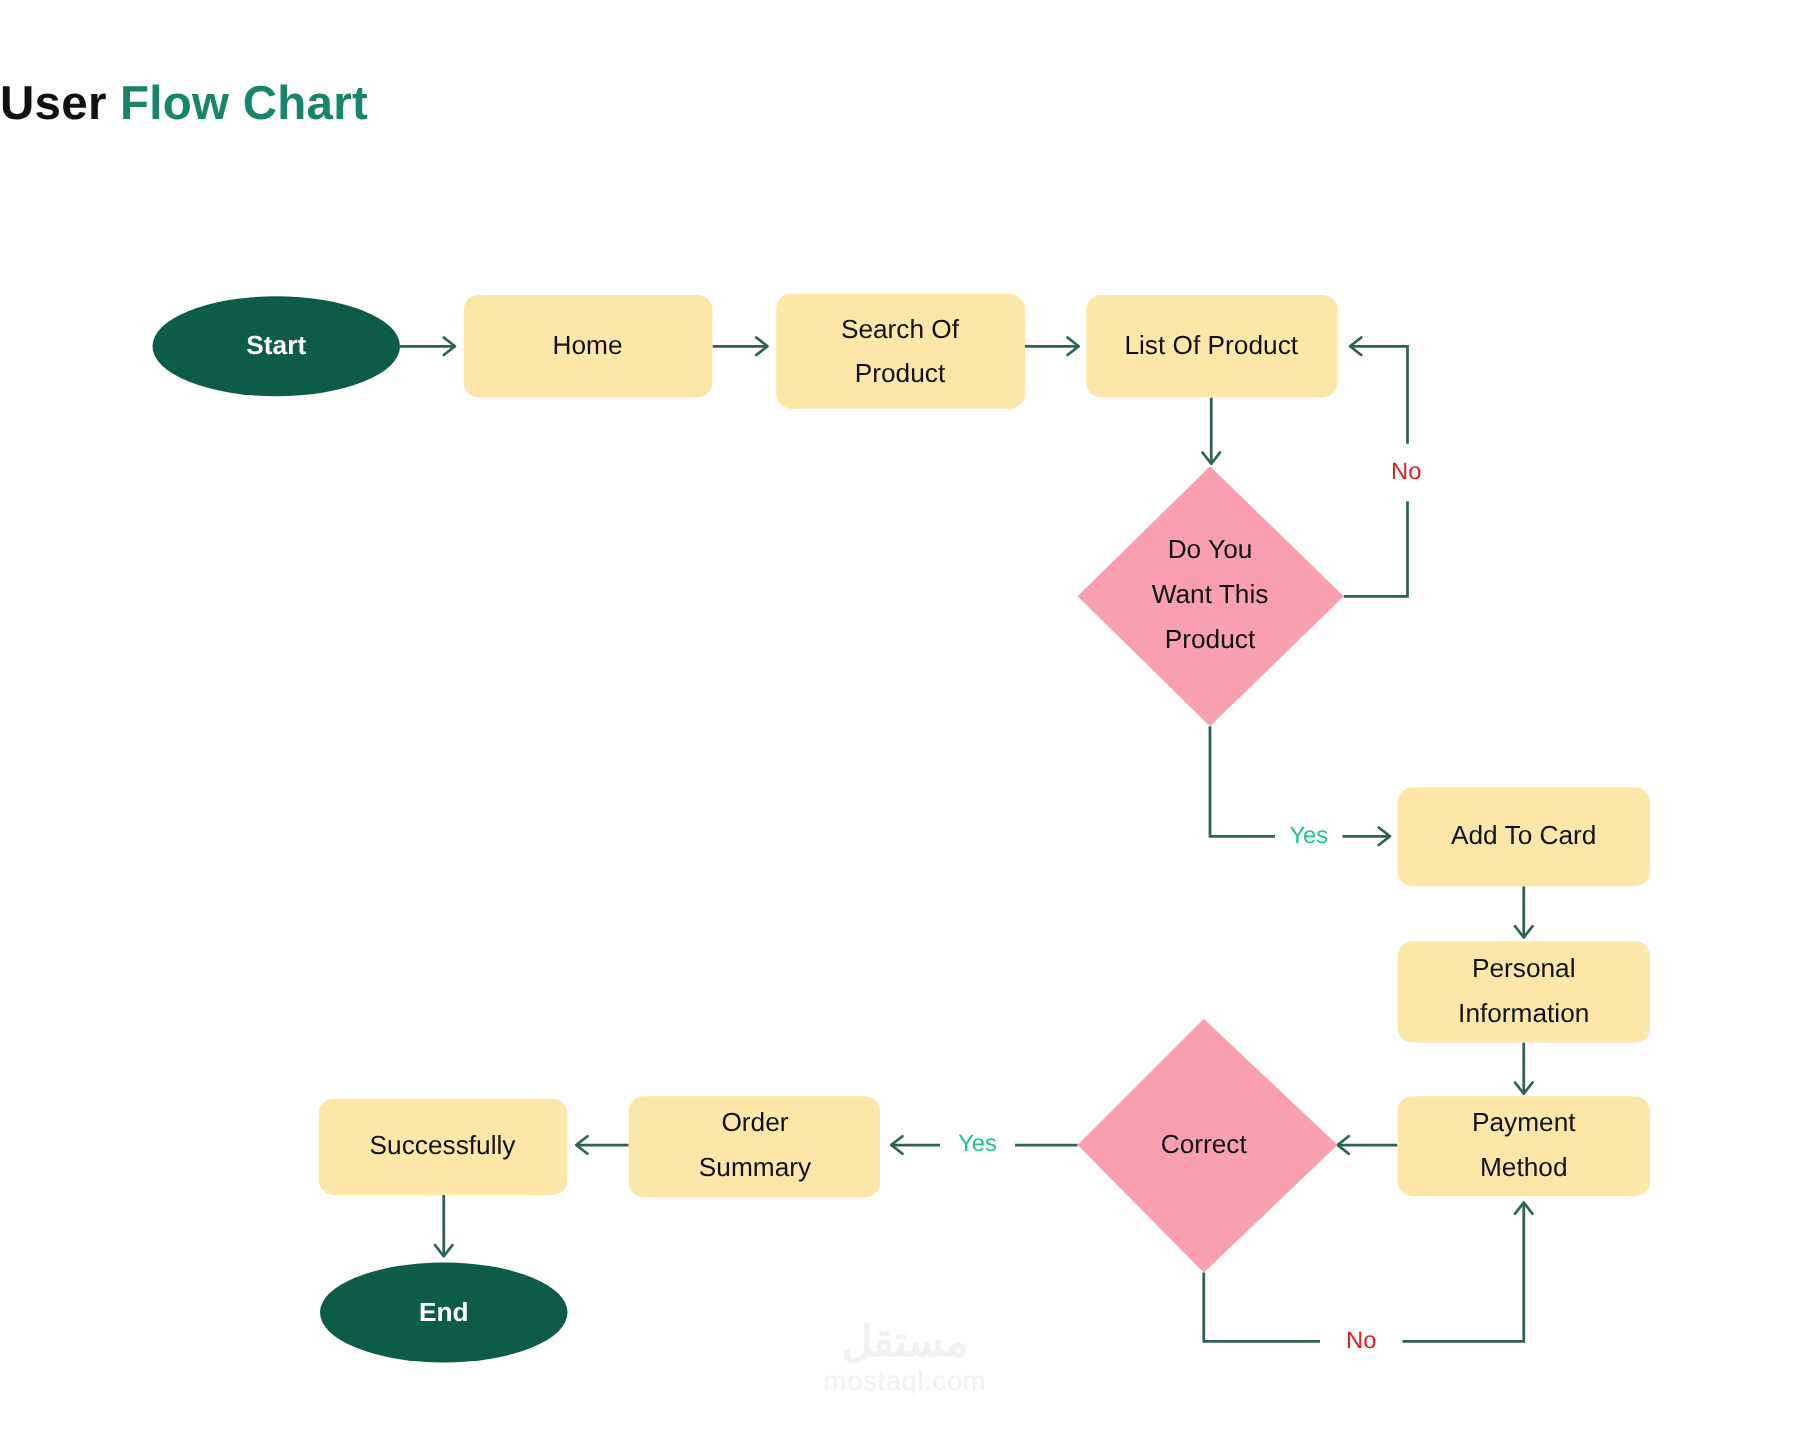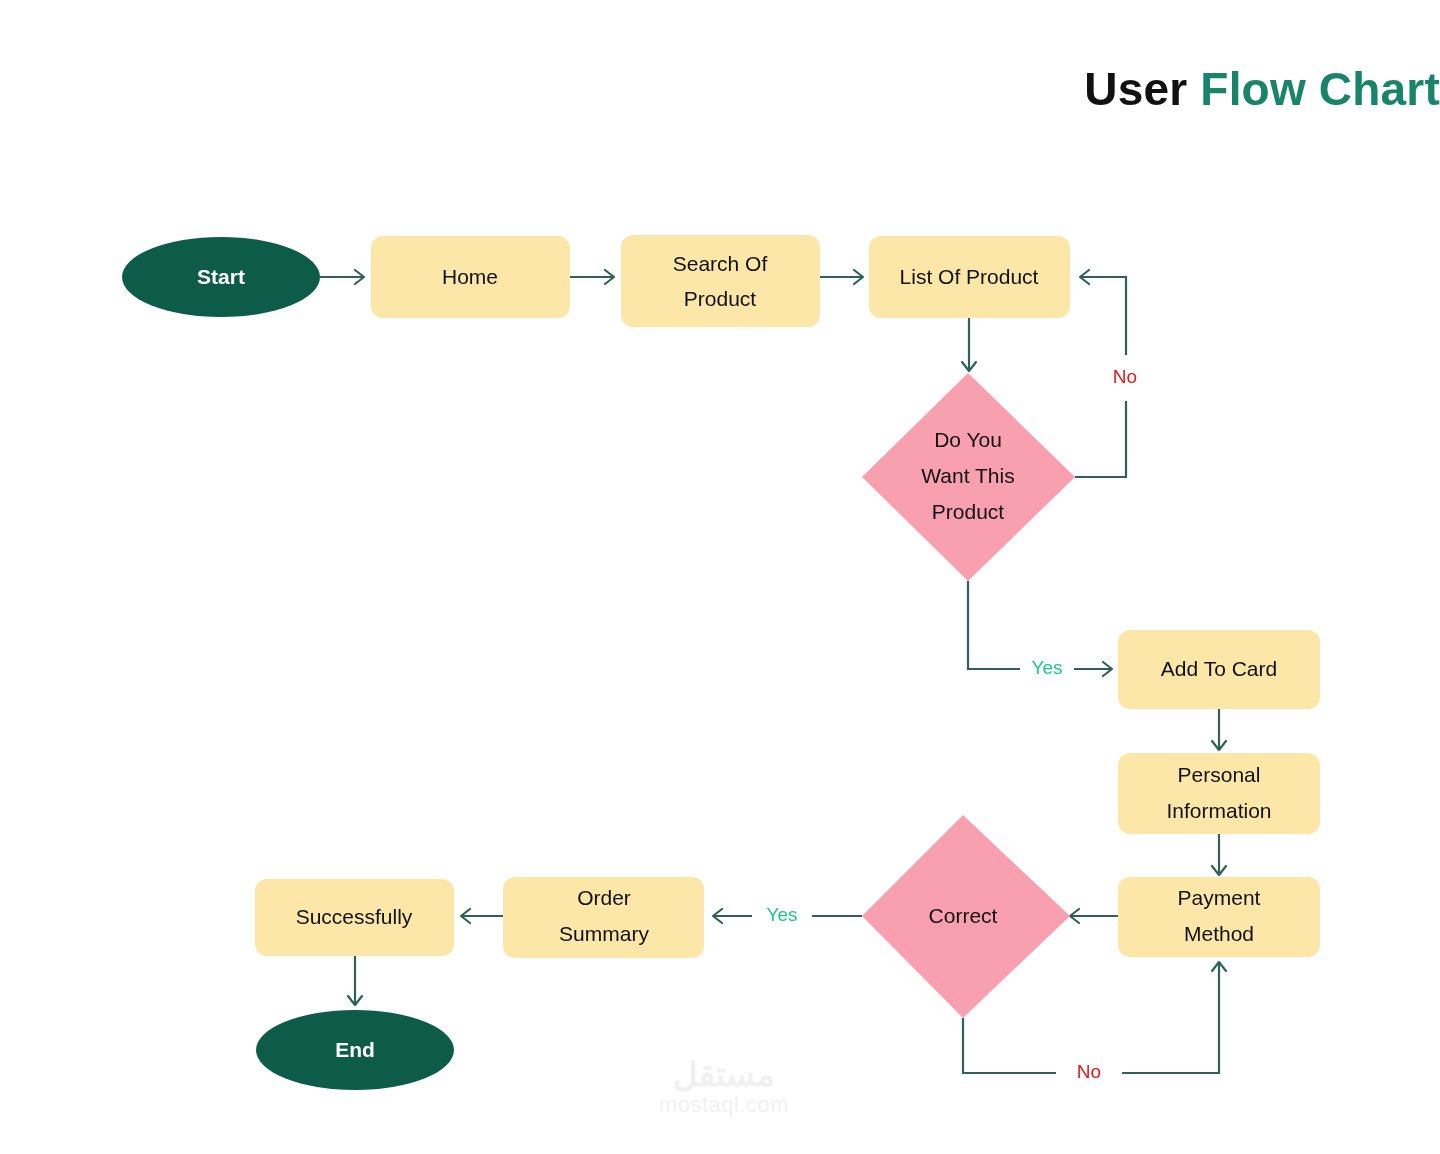--- a/index.html
+++ b/index.html
@@ -19,22 +19,22 @@
     top: 0; left: 0;
     width: 1440px;
     height: 1154px;
     display: block;
   }
   .title-wrap {
     position: absolute;
     top: 62px;
     left: 0;
     width: 1440px;
-    text-align: right;
-    font-size: 46px;
+    text-align: left;
+    font-size: 38px;
     font-weight: bold;
     letter-spacing: 0.2px;
     font-family: "Liberation Sans", sans-serif;
   }
   .title-a { color: #111111; }
   .title-b { color: #18856B; }
   .node-label {
     font-family: "Liberation Sans", sans-serif;
     font-size: 21px;
     fill: #111111;

